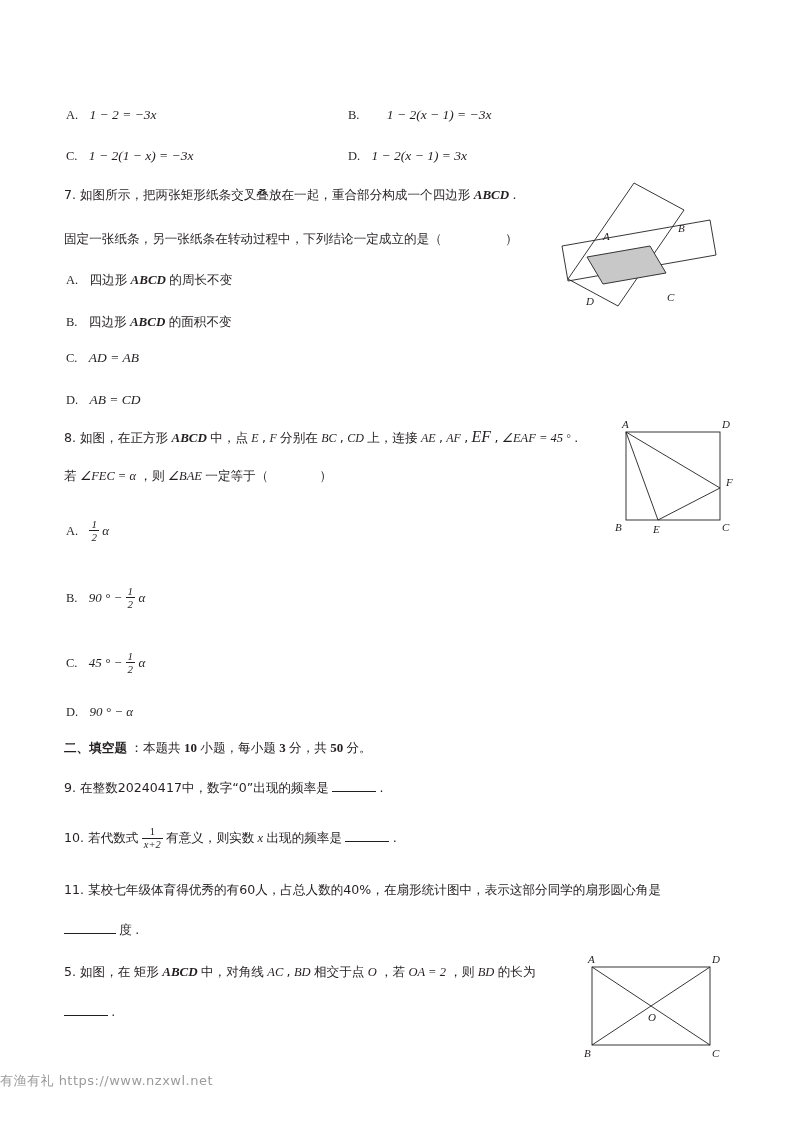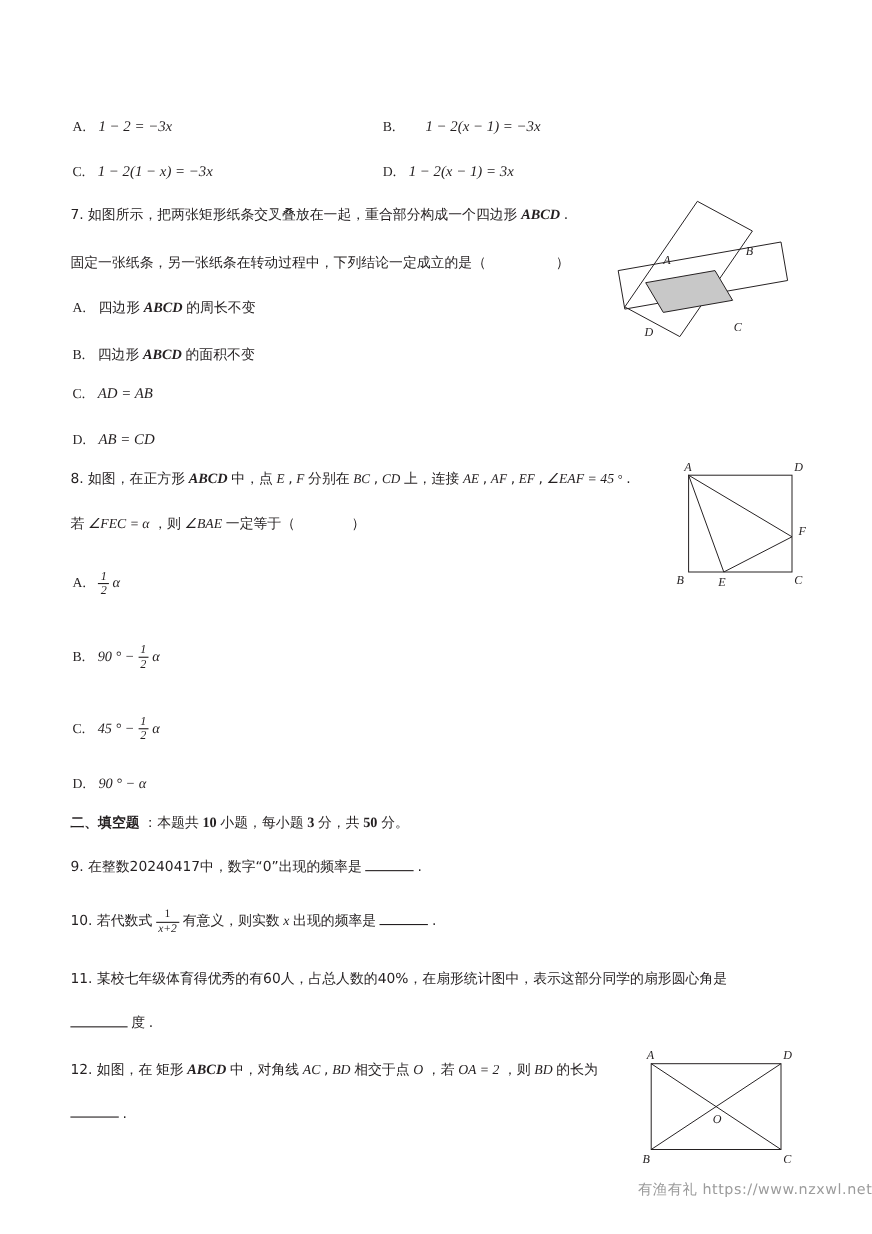--- a/index.html
+++ b/index.html
@@ -35,21 +35,21 @@
     line-height: 1.1;
   }
   .frac .num { display:block; border-bottom: 1px solid #231f20; padding: 0 2px; }
   .frac .den { display:block; padding: 0 2px; }
   .opt-label { font-family: "Liberation Serif", serif; font-size: 12.5px; }
   .blankline { border-bottom: 1px solid #231f20; display:inline-block; }
   .fig { position: absolute; }
   .watermark {
     position: absolute;
     left: 0; width: 793px;
-    text-align: right;
+    text-align: left;
     color: #9b9b9b;
     font-family: "DejaVu Sans", sans-serif;
     font-size: 13px;
     letter-spacing: 0.5px;
   }
   svg { display:block; }
 </style>
 </head>
 <body>
 
@@ -127,21 +127,21 @@
     <span class="it" style="font-size:12px;">F</span>
     <span class="cn">分别在</span>
     <span class="it" style="font-size:12px;">BC</span>
     <span class="cn">,</span>
     <span class="it" style="font-size:12px;">CD</span>
     <span class="cn">上，连接</span>
     <span class="it" style="font-size:12px;">AE</span>
     <span class="cn">,</span>
     <span class="it" style="font-size:12px;">AF</span>
     <span class="cn">,</span>
-    <span class="it" style="font-size:12px;">EF</span>
+    <span class="it" style="font-size:16px;">EF</span>
     <span class="cn">,</span>
     <span class="it" style="font-size:12.5px;">∠EAF = 45</span>
     <span style="font-size:11px;">°</span>
     <span class="cn">.</span>
   </div>
   <div class="ln" style="left:64px; top:466px;">
     <span class="cn">若</span>
     <span class="it" style="font-size:12.5px;">∠FEC = α</span>
     <span class="cn">，则</span>
     <span class="it" style="font-size:12.5px;">∠BAE</span>
@@ -229,21 +229,21 @@
   <div class="ln" style="left:64px; top:880px;">
     <span class="cn">11. 某校七年级体育得优秀的有60人，占总人数的40%，在扇形统计图中，表示这部分同学的扇形圆心角是</span>
   </div>
   <div class="ln" style="left:64px; top:920px;">
     <span class="blankline" style="width:52px; height:12px;"></span>
     <span class="cn">度</span>
     <span class="cn">.</span>
   </div>
 
   <div class="ln" style="left:64px; top:962px;">
-    <span class="cn">12. 如图，在</span>
+    <span class="cn">5. 如图，在</span>
     <span class="cn">矩形</span>
     <span class="it bd" style="font-size:13px;">ABCD</span>
     <span class="cn">中，对角线</span>
     <span class="it" style="font-size:12.5px;">AC</span>
     <span class="cn">,</span>
     <span class="it" style="font-size:12.5px;">BD</span>
     <span class="cn">相交于点</span>
     <span class="it" style="font-size:12.5px;">O</span>
     <span class="cn">，若</span>
     <span class="it" style="font-size:12.5px;">OA = 2</span>

